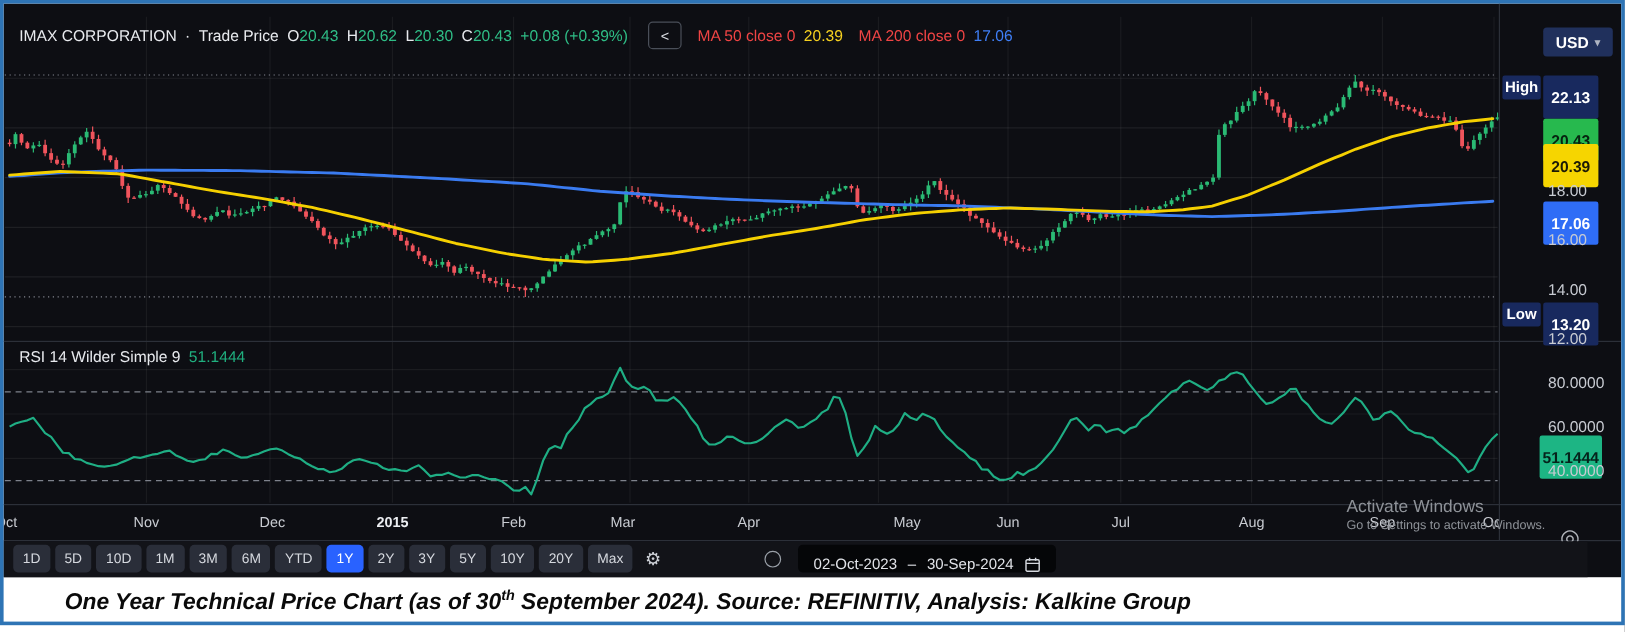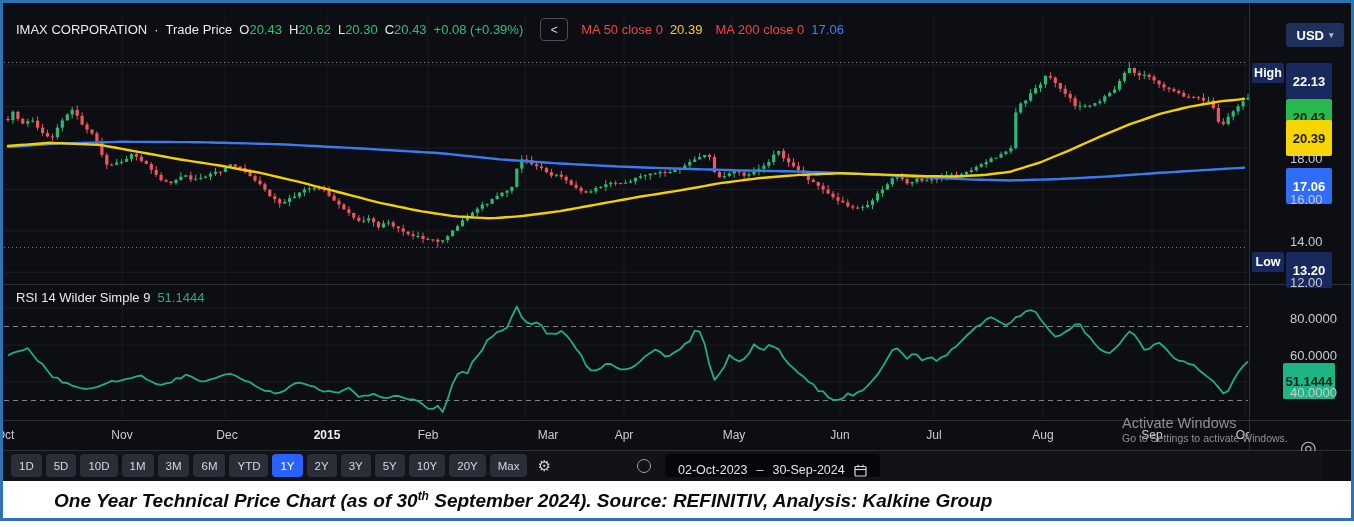--- a/index.html
+++ b/index.html
@@ -647,23 +647,23 @@
       <div class="tick" style="top: 334px;">60.0000</div>
       <div class="tick" style="top: 371px;">40.0000</div>
     </div>
 
   <div id="month-axis">
       <div class="month-lbl" style="left: 2px;">Oct</div>
       <div class="month-lbl" style="left: 119px;">Nov</div>
       <div class="month-lbl" style="left: 224px;">Dec</div>
       <div class="month-lbl year" style="left: 324px;">2015</div>
       <div class="month-lbl" style="left: 425px;">Feb</div>
-      <div class="month-lbl" style="left: 545px;">Mar</div>
+      <div class="month-lbl" style="left: 516px;">Mar</div>
       <div class="month-lbl" style="left: 621px;">Apr</div>
-      <div class="month-lbl" style="left: 707px; padding-left: 48px;">May</div>
+      <div class="month-lbl" style="left: 729px; padding-left: 48px;">May</div>
       <div class="month-lbl" style="left: 837px;">Jun</div>
       <div class="month-lbl" style="left: 931px;">Jul</div>
       <div class="month-lbl" style="left: 1040px;">Aug</div>
       <div class="month-lbl" style="left: 1149px;">Sep</div>
       <div class="month-lbl" style="left: 1242px;">Oct</div>
     </div>
 
   <div id="toolbar">
     <div id="range-row">
         <div class="range-btn">1D</div>

